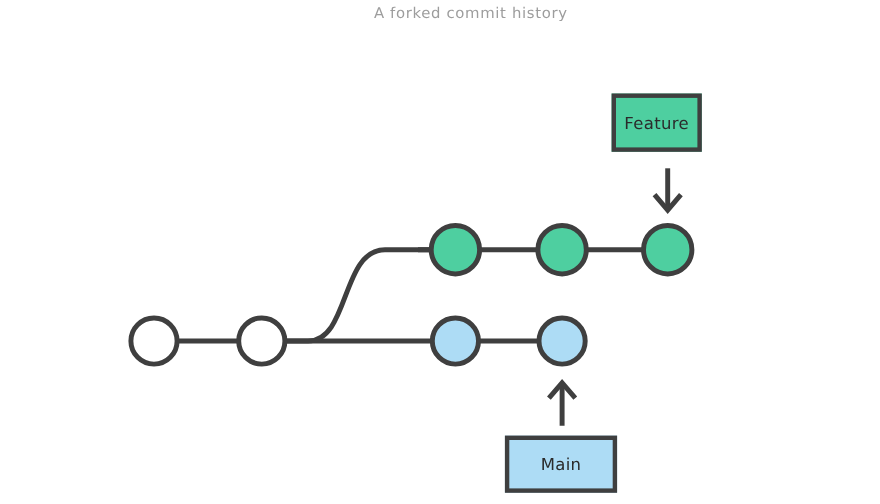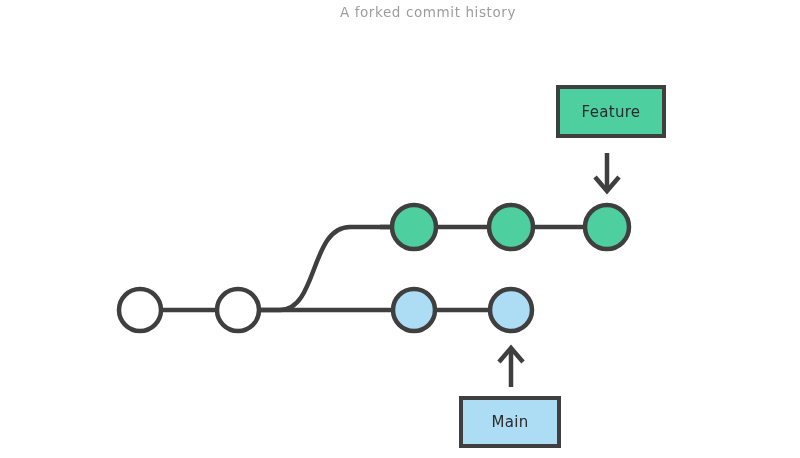--- a/index.html
+++ b/index.html
@@ -42,21 +42,21 @@
     display: flex;
     align-items: center;
     justify-content: center;
     font-size: 15px;
     color: #2b2b2b;
     letter-spacing: 0.3px;
   }
   #feature-label-box {
     left: 556px;
     top: 85px;
-    width: 110px;
+    width: 82px;
     height: 53px;
   }
   #main-label-box {
     left: 459px;
     top: 396px;
     width: 102px;
     height: 52px;
   }
 </style>
 </head>

